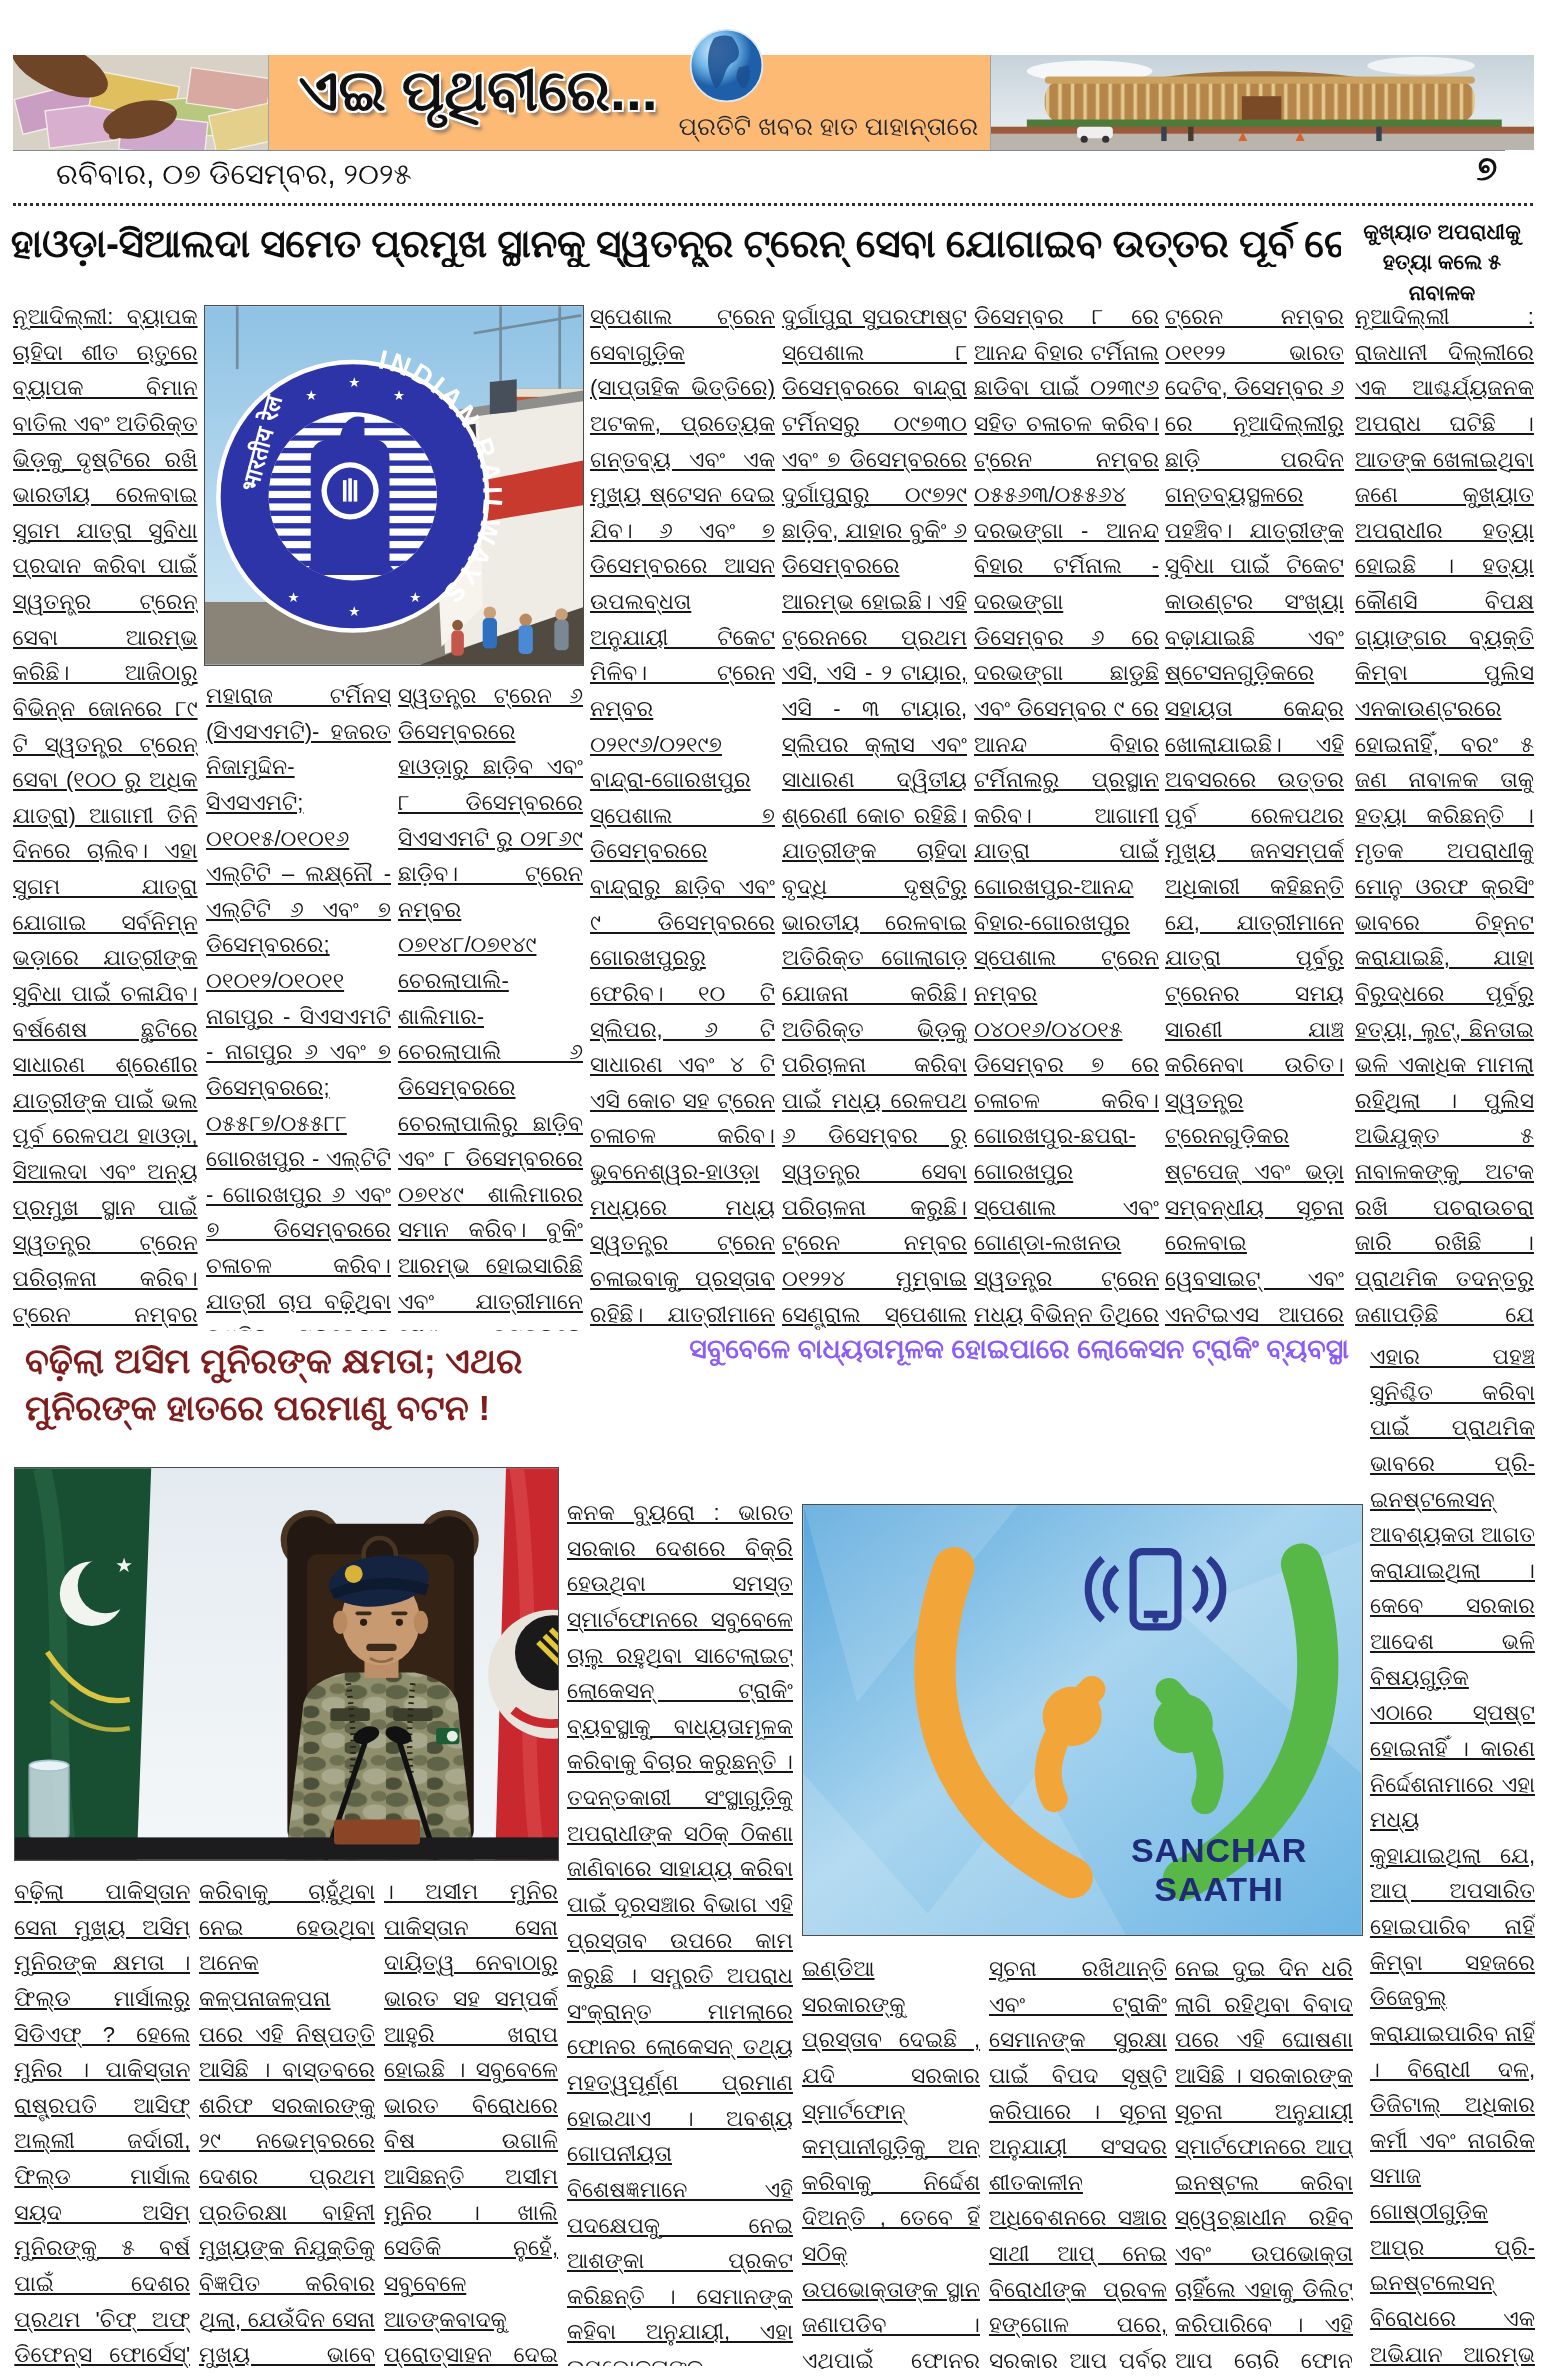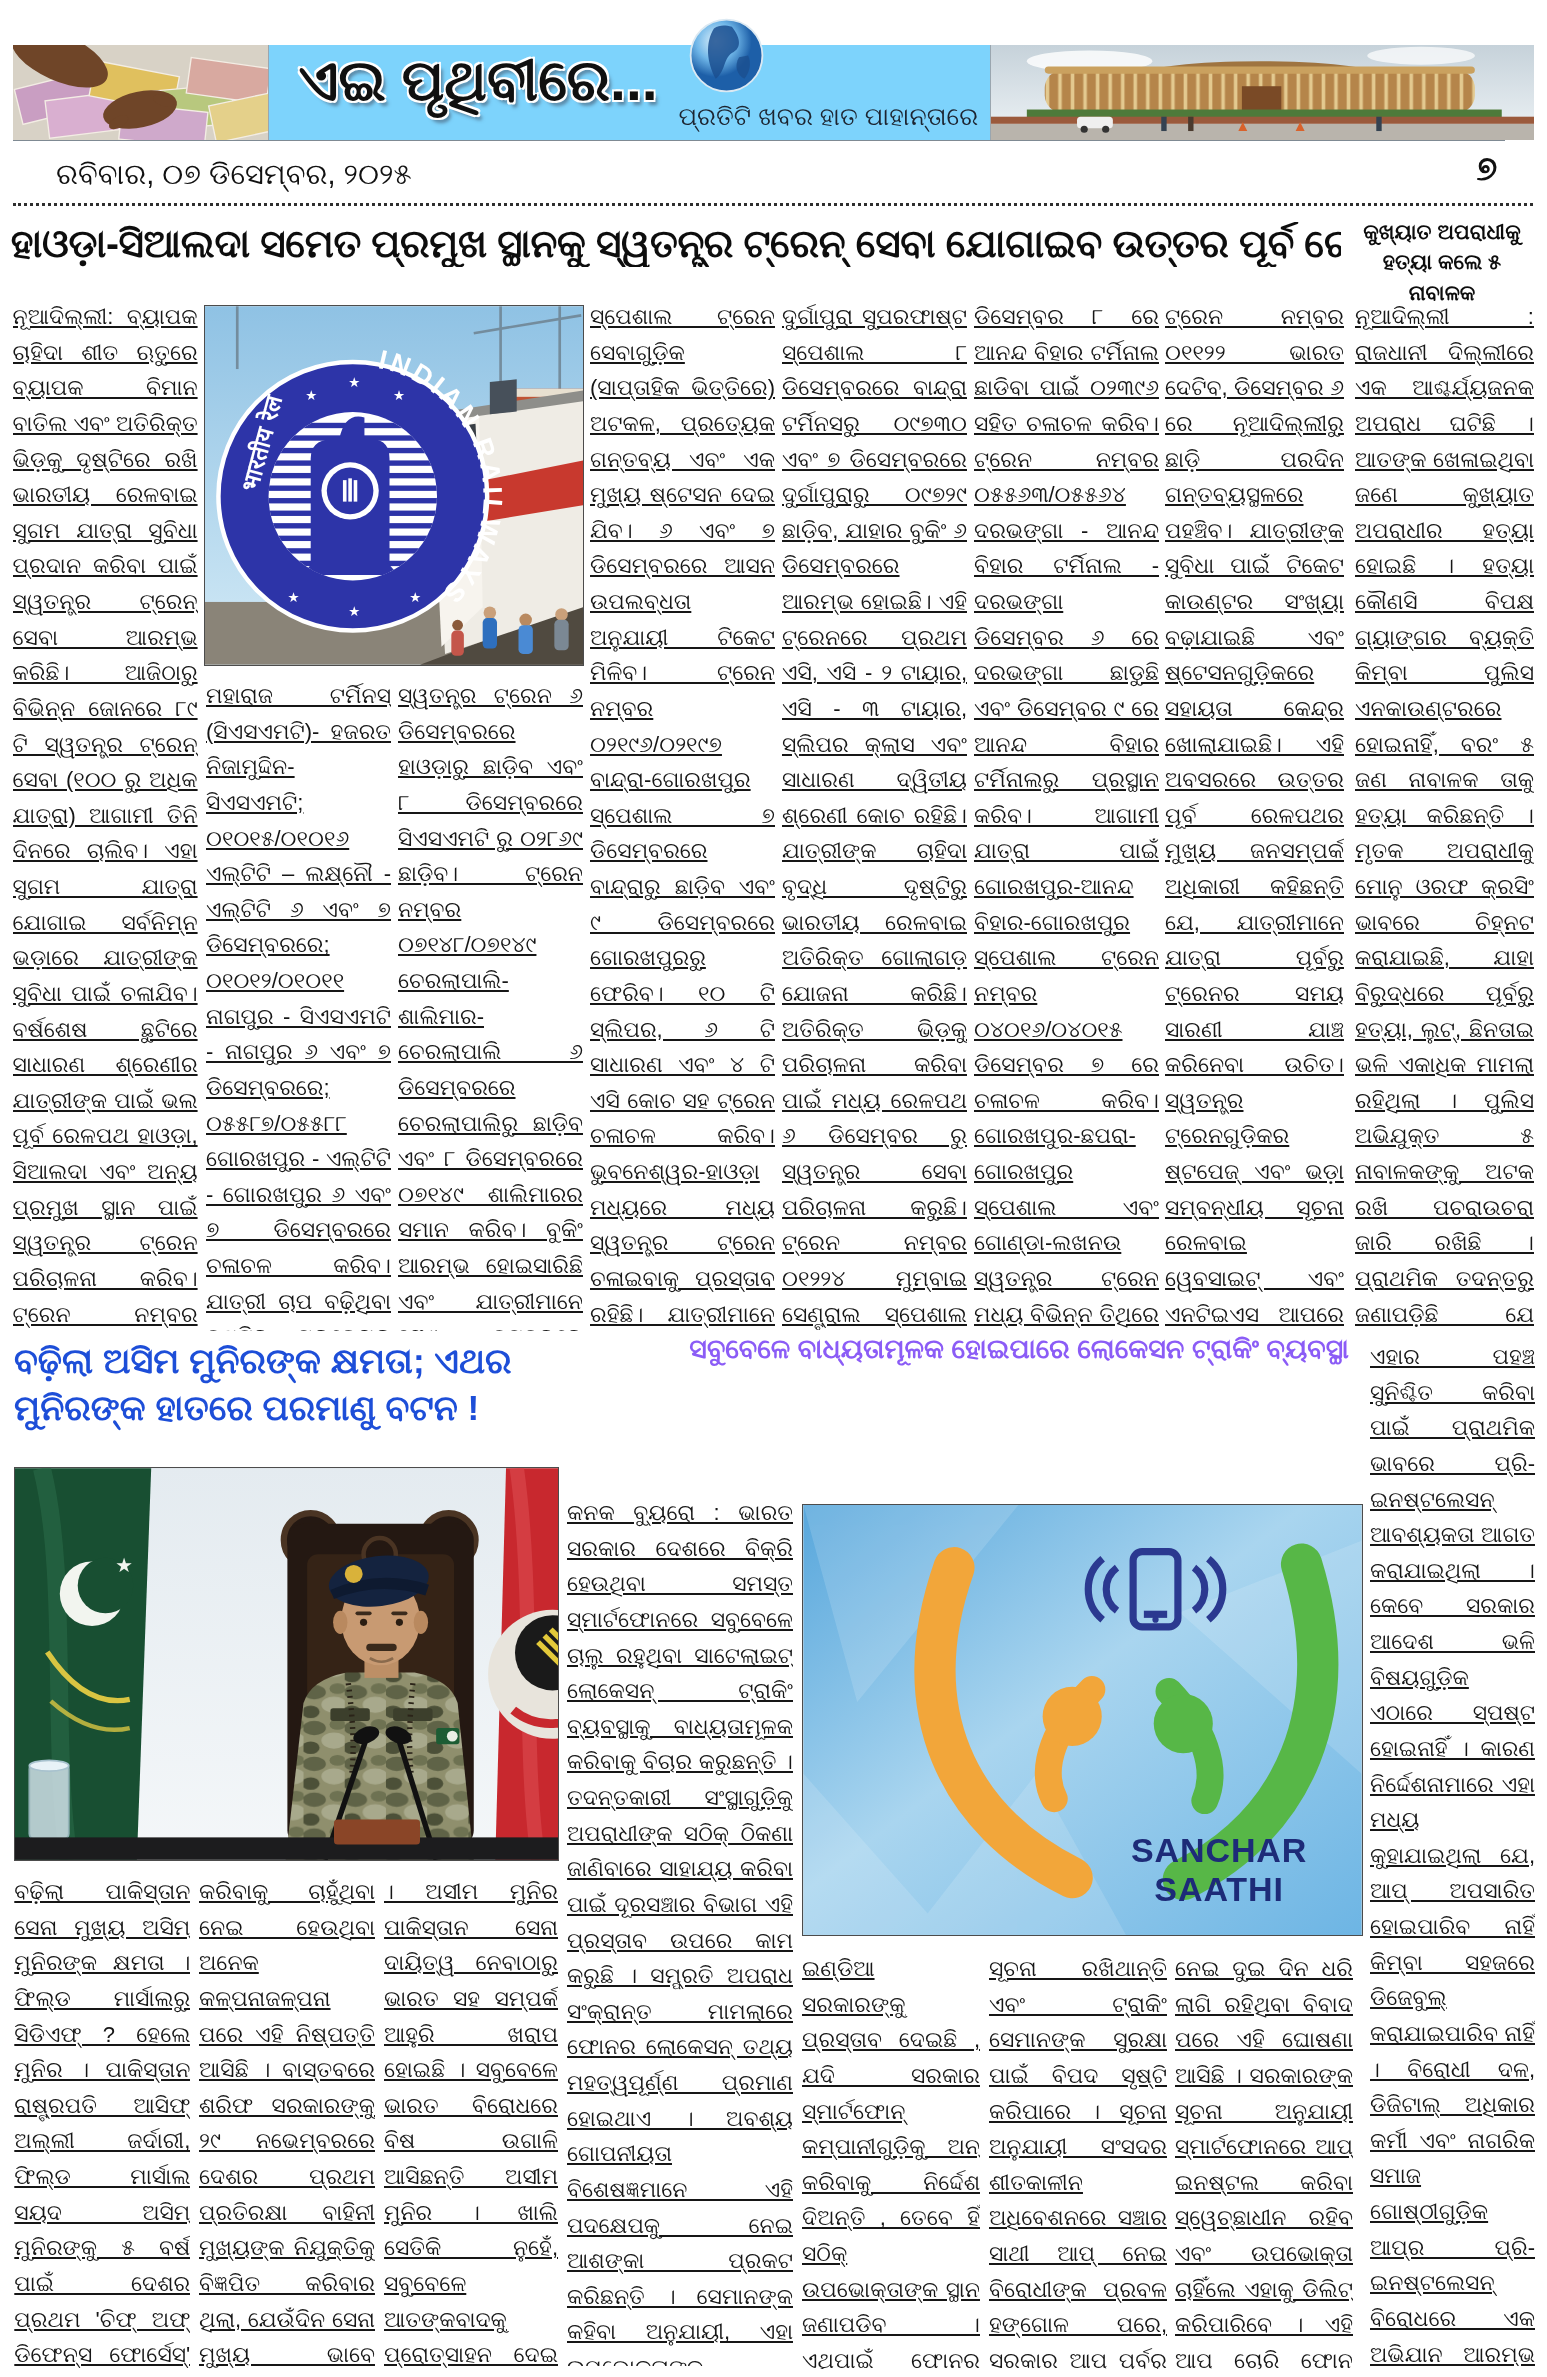--- a/index.html
+++ b/index.html
@@ -1,37 +1,37 @@
 <!DOCTYPE html>
 <html style="font-size:14.3px"><head>
 <meta charset="utf-8">
 <style>
   html,body{margin:0;padding:0;background:#ffffff;}
   .page{position:relative;width:1547px;height:2377px;background:#ffffff;overflow:hidden;
         font-family:"Liberation Sans","DejaVu Sans",sans-serif;color:#141414;}
   
-  .masthead{position:absolute;left:13.4px;top:45px;width:1492px;height:95px;
-            background:#7dd3fc;border-bottom:1.8px solid #7f8a93;}
+  .masthead{position:absolute;left:13.4px;top:55px;width:1492px;height:95px;
+            background:#fdba74;border-bottom:1.8px solid #7f8a93;}
   .mast-photo{position:absolute;top:0;height:95px;overflow:hidden;border-right:0.9px solid #9aa6af;}
   .mast-title{position:absolute;left:285px;top:1.8px;font-size:57px;font-weight:bold;color:#101010;
      text-shadow:-1.8px -1.8px 0 #fff,1.8px -1.8px 0 #fff,-1.8px 1.8px 0 #fff,1.8px 1.8px 0 #fff,3.6px 4.5px 3.6px rgba(60,70,90,.55);
      white-space:nowrap;}
   .mast-tagline{position:absolute;left:665px;top:57px;font-size:25px;font-weight:normal;color:#1c2430;white-space:nowrap;}
   .globe{position:absolute;left:674px;top:-29px;width:79px;height:79px;}
   
   .dateline{position:absolute;left:56px;top:158px;font-size:29px;color:#111;}
   .pagenum{position:absolute;left:1442px;top:149px;width:90px;text-align:center;font-size:34px;font-weight:bold;color:#111;}
   .dotted-rule{position:absolute;left:13.4px;top:203px;width:1520px;border-top:3.6px dotted #2e2e2e;height:0;}
   
   .headline-main{position:absolute;left:10.8px;top:222px;width:1330px;font-size:39px;font-weight:bold;
                  color:#0d0d0d;white-space:nowrap;overflow:hidden;letter-spacing:-0.4px;}
   .headline-side{position:absolute;left:1347px;top:217px;width:190px;font-size:21px;font-weight:bold;
                  text-align:center;line-height:1.45;color:#0d0d0d;}
-  .headline-munir{position:absolute;left:14px;top:1338px;width:554px;font-size:35px;font-weight:bold;
-                  line-height:1.34;color:#1d4ed8;}
+  .headline-munir{position:absolute;left:25px;top:1338px;width:554px;font-size:35px;font-weight:bold;
+                  line-height:1.34;color:#7f1d1d;}
   .headline-track{position:absolute;left:578px;top:1327px;width:771px;font-size:27px;font-weight:bold;
                   text-align:right;line-height:1.68;color:#8b5cf6;}
   
   .col{position:absolute;font-size:22px;line-height:1.62;text-align:justify;color:#161616;overflow:hidden;text-decoration:underline;}
   .col::first-line{}
   
   .photo{position:absolute;border:1.8px solid #4c4c4c;overflow:hidden;background:#cfd6da;}
   .photo svg{display:block;}
 </style>
 </head>

